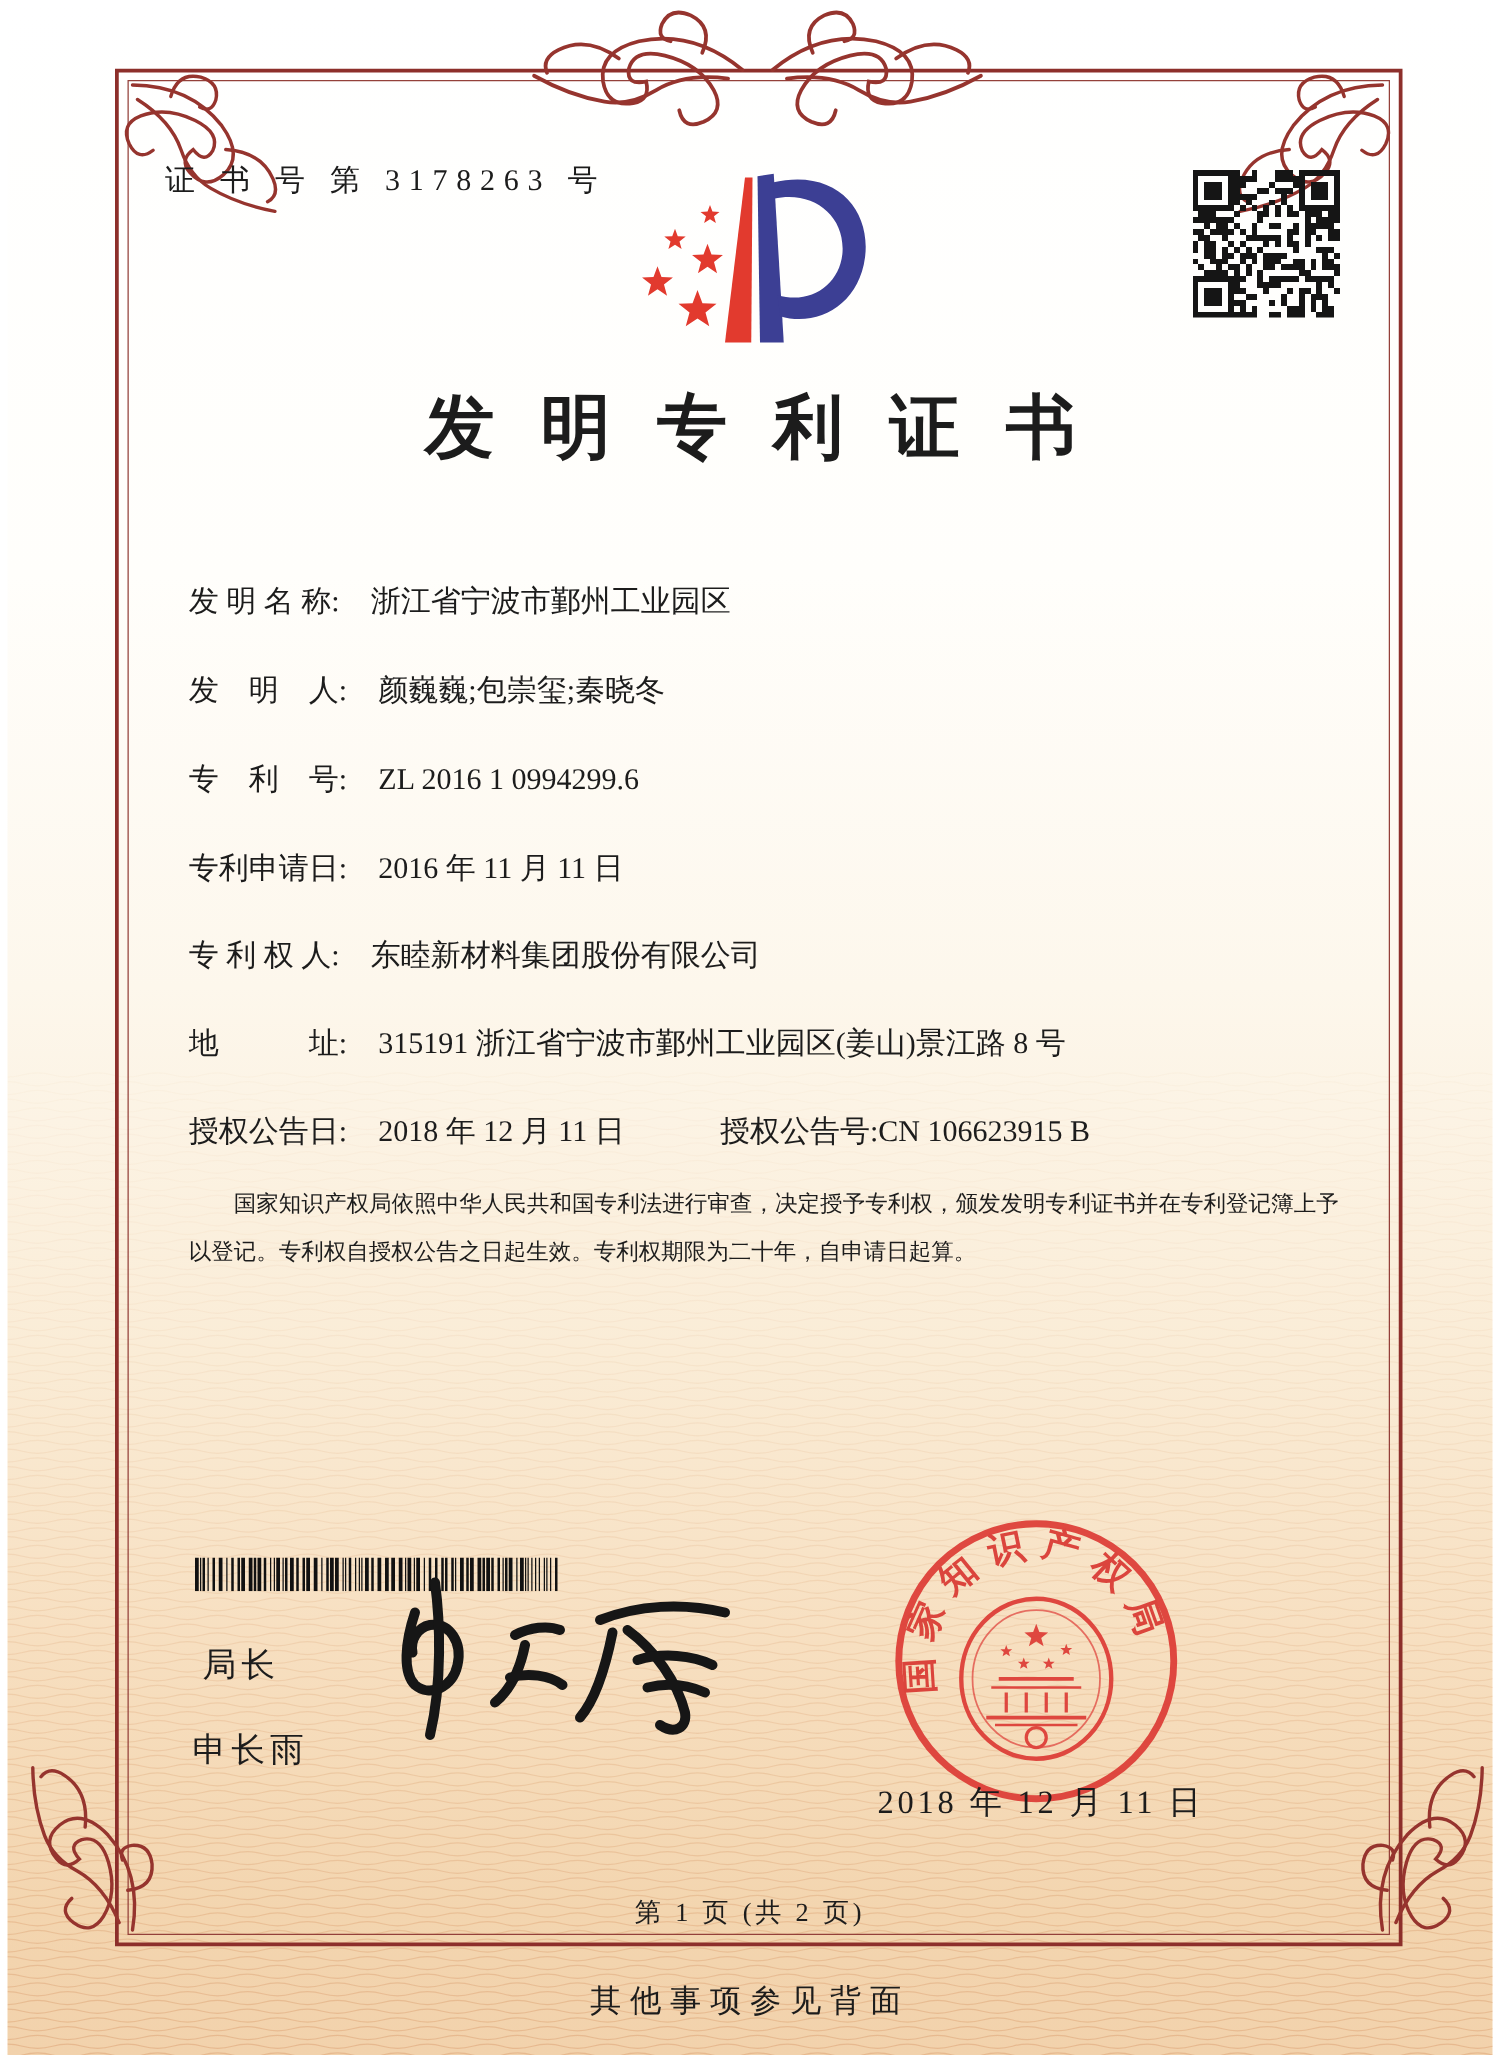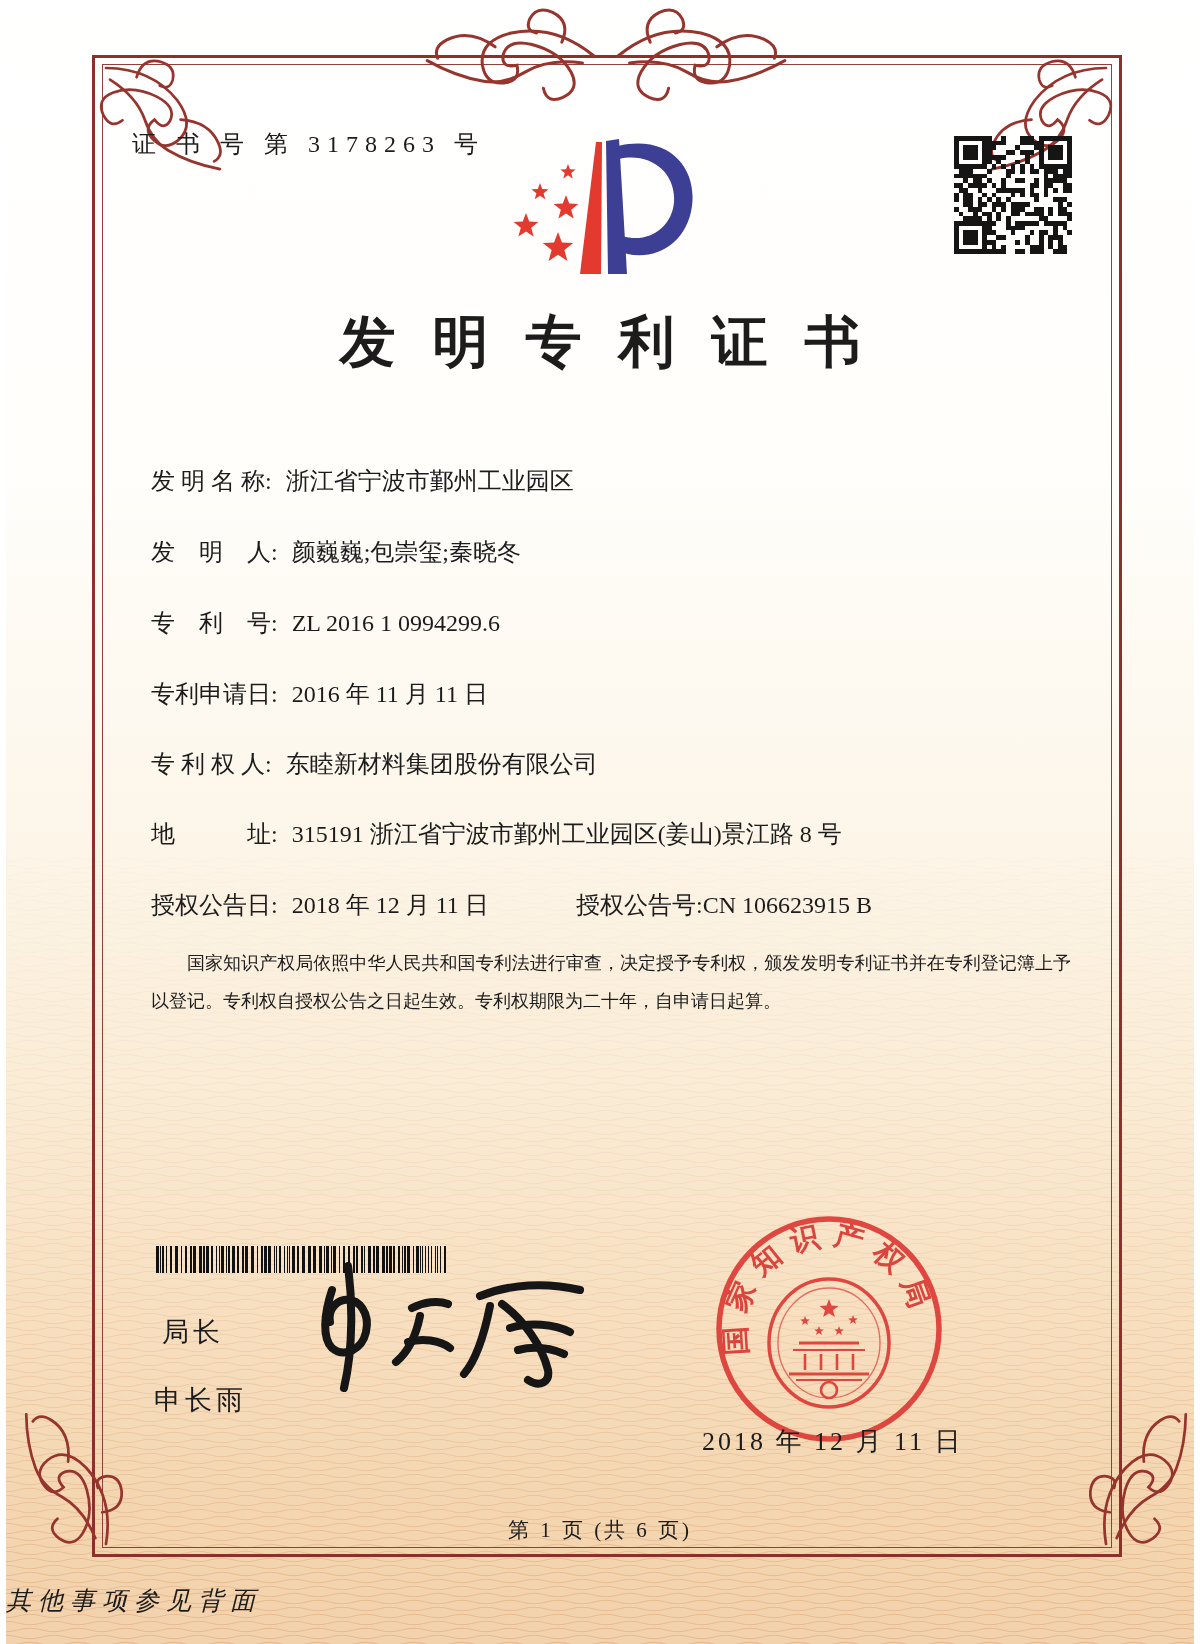--- a/index.html
+++ b/index.html
@@ -13,36 +13,36 @@
   #waves{left:0;top:0;z-index:0;pointer-events:none}
   .frame-outer{left:86px;top:55px;width:1024px;height:1496px;border:3px solid #8d2f2b;z-index:2}
   .frame-inner{left:96px;top:64px;width:1008px;height:1482px;border:1px solid #94403a;z-index:2}
   #ornaments{left:0;top:0;z-index:3;pointer-events:none}
   .cert-no{left:126px;top:128px;font-size:24px;letter-spacing:7px;z-index:4;white-space:nowrap}
   #logo{left:478px;top:126px;z-index:4}
   #qr{left:948px;top:136px;z-index:4}
   .title{left:0;top:305px;width:100%;text-align:center;font-size:56px;font-weight:bold;
          letter-spacing:37px;text-indent:37px;z-index:4;white-space:nowrap}
   .row{left:145px;font-size:24px;white-space:nowrap;z-index:4}
-  .row .lbl{margin-right:14px}
+  .row .lbl{margin-right:25px}
   .grant2{left:570px;top:889px;font-size:24px;white-space:nowrap;z-index:4}
   .bodytext{left:145px;top:944px;width:920px;font-size:18px;line-height:38px;
             text-align:justify;z-index:4}
   .bodytext p{margin:0;text-indent:2em}
   #barcode{left:150px;top:1246px;z-index:4}
   .dir-title{left:156px;top:1314px;font-size:27px;letter-spacing:4px;z-index:5;
              font-family:"Liberation Sans","DejaVu Sans",sans-serif}
   .dir-name{left:148px;top:1382px;font-size:27px;letter-spacing:4px;z-index:5;
             font-family:"Liberation Sans","DejaVu Sans",sans-serif}
   #autograph{left:278px;top:1252px;z-index:5}
   #seal{left:698px;top:1204px;z-index:5}
   .seal-date{left:696px;top:1424px;font-size:26px;letter-spacing:3px;z-index:6;white-space:nowrap}
   .page-num{left:0;top:1516px;width:100%;text-align:center;font-size:21px;letter-spacing:3px;z-index:4}
-  .back-note{left:0;top:1584px;width:100%;text-align:left;font-size:25px;letter-spacing:7px;
-             font-style:italic;z-index:4}
+  .back-note{left:0;top:1584px;width:100%;text-align:center;font-size:25px;letter-spacing:7px;
+             z-index:4}
 </style>
 </head>
 <body>
 
 <div class="page">
 
   <svg id="waves" class="abs" width="1200" height="1644">
       <path d="M-12 860 q12 3.4 24 0 q12 -3.4 24 0 q12 3.4 24 0 q12 -3.4 24 0 q12 3.4 24 0 q12 -3.4 24 0 q12 3.4 24 0 q12 -3.4 24 0 q12 3.4 24 0 q12 -3.4 24 0 q12 3.4 24 0 q12 -3.4 24 0 q12 3.4 24 0 q12 -3.4 24 0 q12 3.4 24 0 q12 -3.4 24 0 q12 3.4 24 0 q12 -3.4 24 0 q12 3.4 24 0 q12 -3.4 24 0 q12 3.4 24 0 q12 -3.4 24 0 q12 3.4 24 0 q12 -3.4 24 0 q12 3.4 24 0 q12 -3.4 24 0 q12 3.4 24 0 q12 -3.4 24 0 q12 3.4 24 0 q12 -3.4 24 0 q12 3.4 24 0 q12 -3.4 24 0 q12 3.4 24 0 q12 -3.4 24 0 q12 3.4 24 0 q12 -3.4 24 0 q12 3.4 24 0 q12 -3.4 24 0 q12 3.4 24 0 q12 -3.4 24 0 q12 3.4 24 0 q12 -3.4 24 0 q12 3.4 24 0 q12 -3.4 24 0 q12 3.4 24 0 q12 -3.4 24 0 q12 3.4 24 0 q12 -3.4 24 0 q12 3.4 24 0 q12 -3.4 24 0 q12 3.4 24 0" fill="none" stroke="#dfa87b" stroke-width="1" opacity="0.050"></path>
       <path d="M-12 867 q12 -3.4 24 0 q12 3.4 24 0 q12 -3.4 24 0 q12 3.4 24 0 q12 -3.4 24 0 q12 3.4 24 0 q12 -3.4 24 0 q12 3.4 24 0 q12 -3.4 24 0 q12 3.4 24 0 q12 -3.4 24 0 q12 3.4 24 0 q12 -3.4 24 0 q12 3.4 24 0 q12 -3.4 24 0 q12 3.4 24 0 q12 -3.4 24 0 q12 3.4 24 0 q12 -3.4 24 0 q12 3.4 24 0 q12 -3.4 24 0 q12 3.4 24 0 q12 -3.4 24 0 q12 3.4 24 0 q12 -3.4 24 0 q12 3.4 24 0 q12 -3.4 24 0 q12 3.4 24 0 q12 -3.4 24 0 q12 3.4 24 0 q12 -3.4 24 0 q12 3.4 24 0 q12 -3.4 24 0 q12 3.4 24 0 q12 -3.4 24 0 q12 3.4 24 0 q12 -3.4 24 0 q12 3.4 24 0 q12 -3.4 24 0 q12 3.4 24 0 q12 -3.4 24 0 q12 3.4 24 0 q12 -3.4 24 0 q12 3.4 24 0 q12 -3.4 24 0 q12 3.4 24 0 q12 -3.4 24 0 q12 3.4 24 0 q12 -3.4 24 0 q12 3.4 24 0 q12 -3.4 24 0" fill="none" stroke="#dfa87b" stroke-width="1" opacity="0.050"></path>
       <path d="M-12 874 q12 3.4 24 0 q12 -3.4 24 0 q12 3.4 24 0 q12 -3.4 24 0 q12 3.4 24 0 q12 -3.4 24 0 q12 3.4 24 0 q12 -3.4 24 0 q12 3.4 24 0 q12 -3.4 24 0 q12 3.4 24 0 q12 -3.4 24 0 q12 3.4 24 0 q12 -3.4 24 0 q12 3.4 24 0 q12 -3.4 24 0 q12 3.4 24 0 q12 -3.4 24 0 q12 3.4 24 0 q12 -3.4 24 0 q12 3.4 24 0 q12 -3.4 24 0 q12 3.4 24 0 q12 -3.4 24 0 q12 3.4 24 0 q12 -3.4 24 0 q12 3.4 24 0 q12 -3.4 24 0 q12 3.4 24 0 q12 -3.4 24 0 q12 3.4 24 0 q12 -3.4 24 0 q12 3.4 24 0 q12 -3.4 24 0 q12 3.4 24 0 q12 -3.4 24 0 q12 3.4 24 0 q12 -3.4 24 0 q12 3.4 24 0 q12 -3.4 24 0 q12 3.4 24 0 q12 -3.4 24 0 q12 3.4 24 0 q12 -3.4 24 0 q12 3.4 24 0 q12 -3.4 24 0 q12 3.4 24 0 q12 -3.4 24 0 q12 3.4 24 0 q12 -3.4 24 0 q12 3.4 24 0" fill="none" stroke="#dfa87b" stroke-width="1" opacity="0.051"></path>
@@ -678,16 +678,16 @@
       <path d="M-36 7 H36" stroke-width="2"></path>
       <path d="M-24 11 V27 M-8 11 V27 M8 11 V27 M24 11 V27" stroke-width="2.6"></path>
       <path d="M-40 31 H40" stroke-width="3"></path>
       <path d="M-33 37 H33" stroke-width="2"></path>
       <circle cy="47" r="8" stroke-width="2.6"></circle>
     </g>
   </svg>
 
   <div class="abs seal-date">2018 年 12 月 11 日</div>
 
-  <div class="abs page-num">第 1 页 (共 6 页)</div>
+  <div class="abs page-num">第 1 页 (共 2 页)</div>
   <div class="abs back-note">其他事项参见背面</div>
 
 </div>
 
 </body></html>

